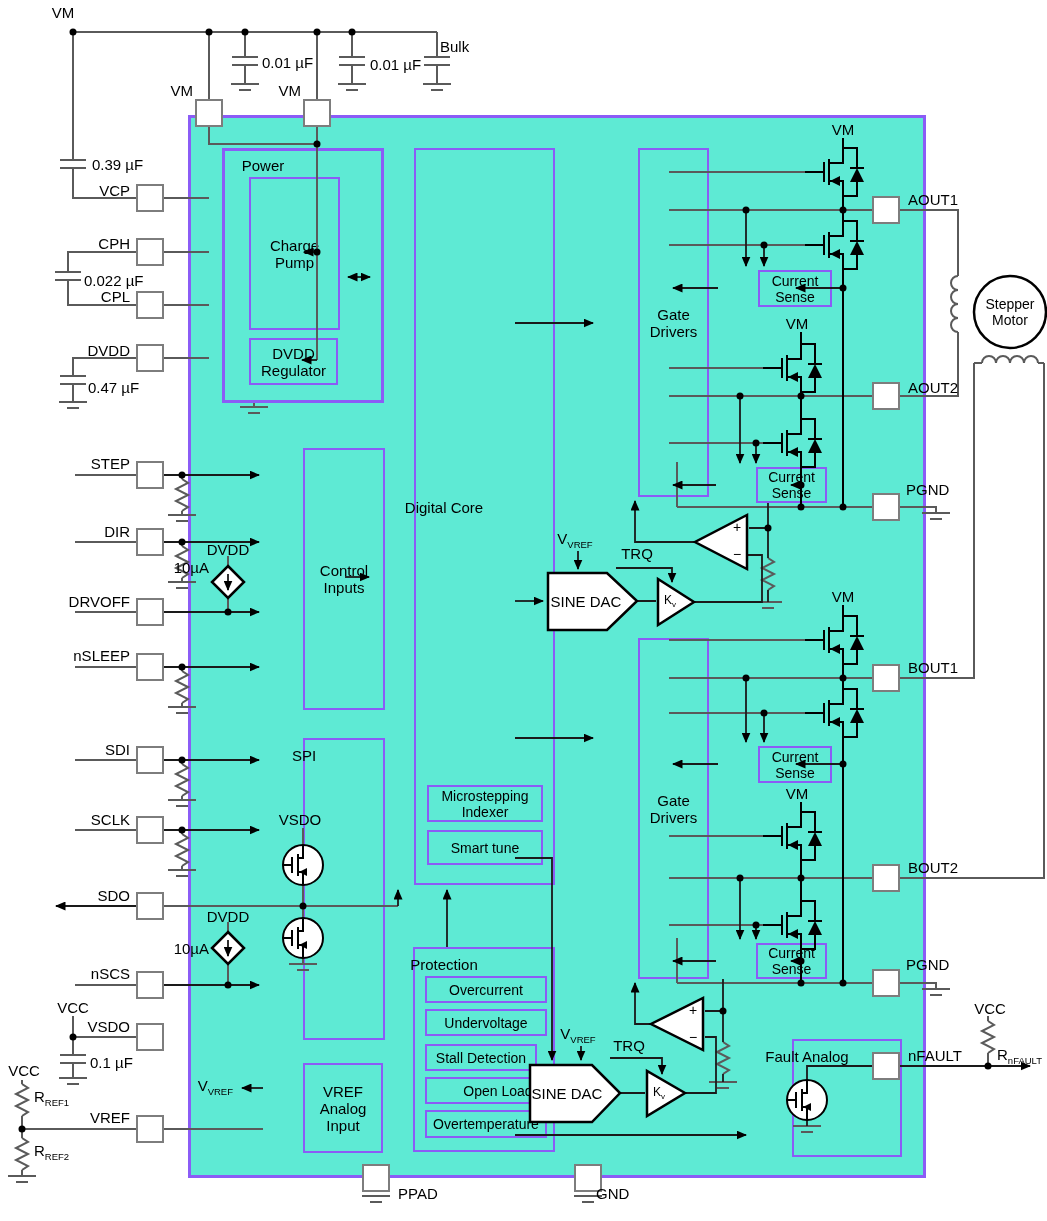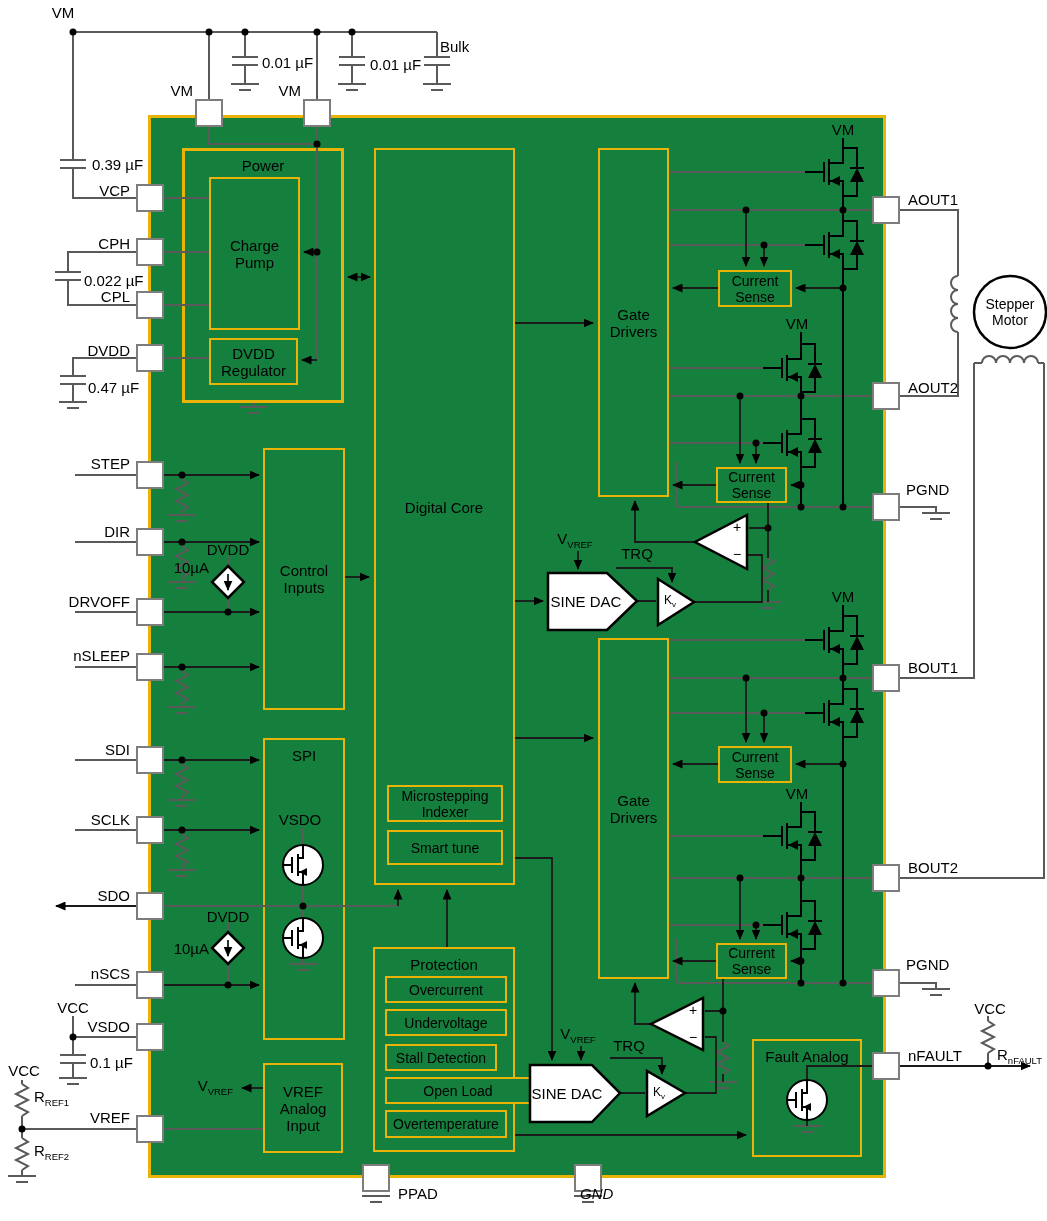--- a/index.html
+++ b/index.html
@@ -1,18 +1,18 @@
 <!DOCTYPE html>
 <html><head>
 <meta charset="utf-8">
 <style>
   html,body{margin:0;padding:0;background:#fff;}
   #stage{position:relative;width:1047px;height:1221px;background:#fff;
          font-family:"Liberation Sans",sans-serif;overflow:hidden;}
-  .box{position:absolute;border:2px solid #eab308;background:#15803d;z-index:1;box-sizing:border-box;}
+  .box{position:absolute;border:2px solid #8b5cf6;background:#5eead4;z-index:1;box-sizing:border-box;margin-left:40px;}
   .thick{border-width:3px;}
   .flexc{display:flex;align-items:center;justify-content:center;text-align:center;
          font-size:15px;color:#000;}
   .f14{font-size:14px;}
   svg{position:absolute;left:0;top:0;z-index:2;}
   .pin{position:absolute;width:28px;height:28px;border:2px solid #7d7d7d;background:#fff;
        z-index:3;box-sizing:border-box;}
   .lbl{position:absolute;font-size:15px;color:#000;white-space:nowrap;z-index:4;}
   .lc{transform:translate(-50%,-50%);}
   .lr{transform:translate(-100%,-50%);}
@@ -393,15 +393,15 @@
   <div class="lbl ll" style="left:908px;top:667px;">BOUT1</div>
   <div class="lbl ll" style="left:908px;top:867px;">BOUT2</div>
   <div class="lbl ll" style="left:906px;top:964px;">PGND</div>
   <div class="lbl ll" style="left:908px;top:1055px;">nFAULT</div>
   <div class="lbl lc" style="left:990px;top:1008px;">VCC</div>
   <div class="lbl ll" style="left:997px;top:1056px;"><span>R</span><sub>nFAULT</sub></div>
 
   <div class="lbl lc wrap" style="left:1010px;top:312px;width:62px;font-size:14px;">Stepper Motor</div>
 
   <div class="lbl ll" style="left:398px;top:1193px;">PPAD</div>
-  <div class="lbl ll" style="left:580px;top:1193px;font-style:italic;">GND</div>
+  <div class="lbl ll" style="left:596px;top:1193px;">GND</div>
 
 </div>
 
 </body></html>

